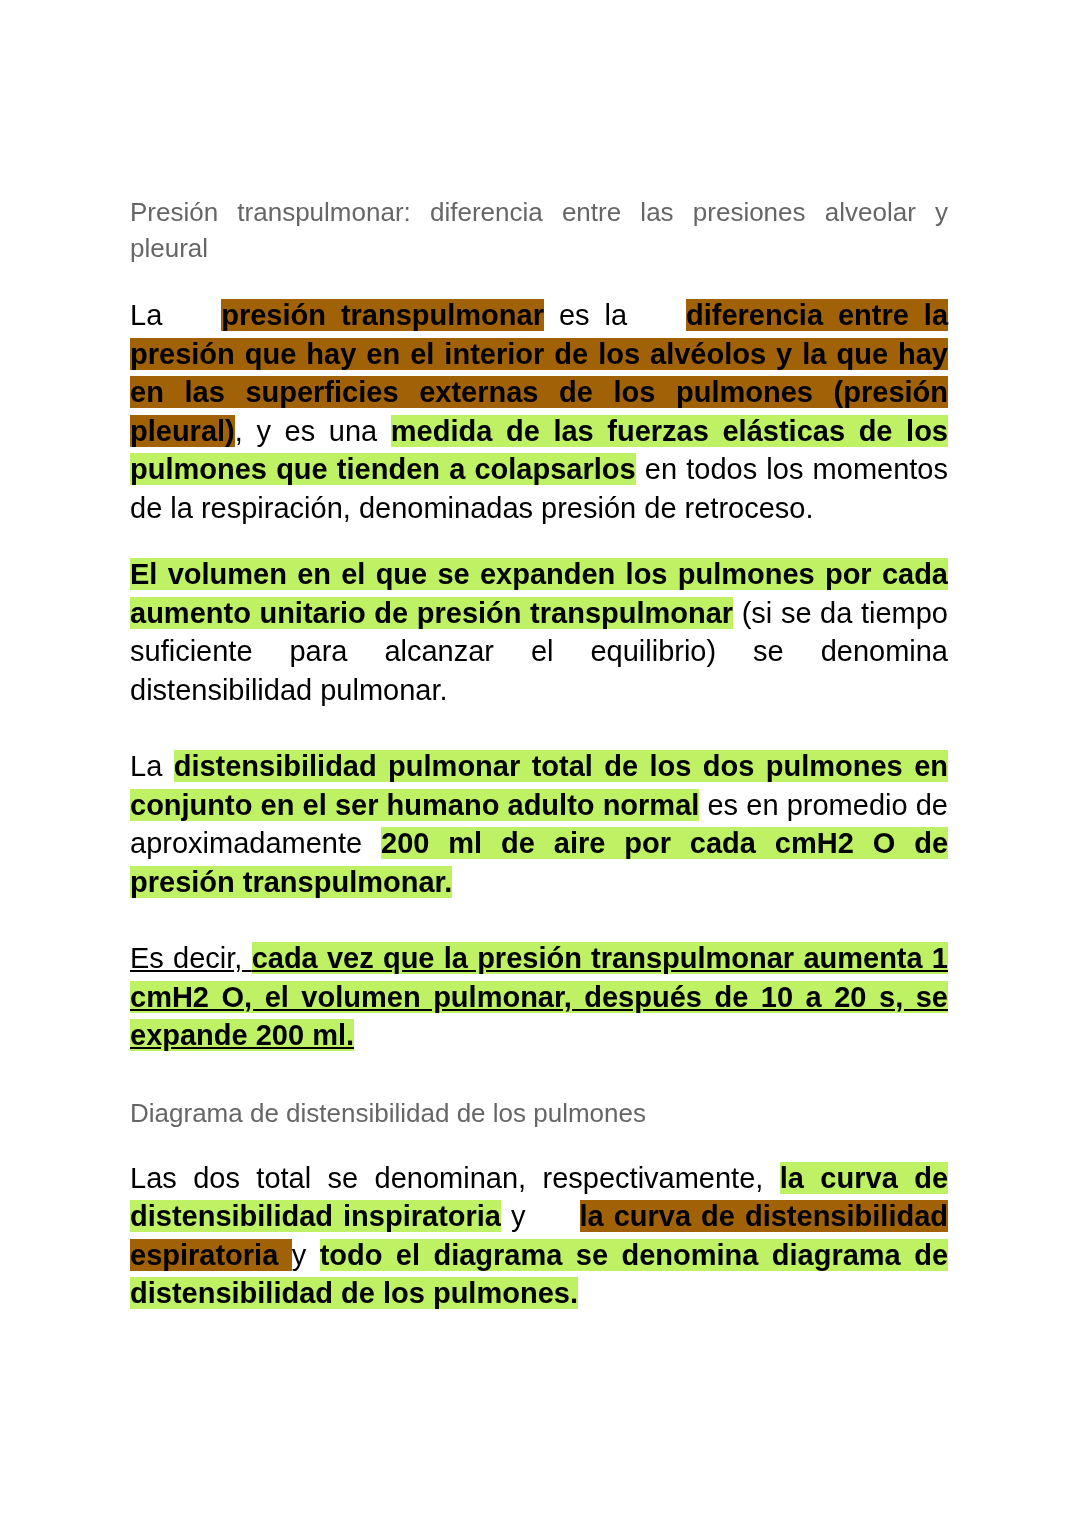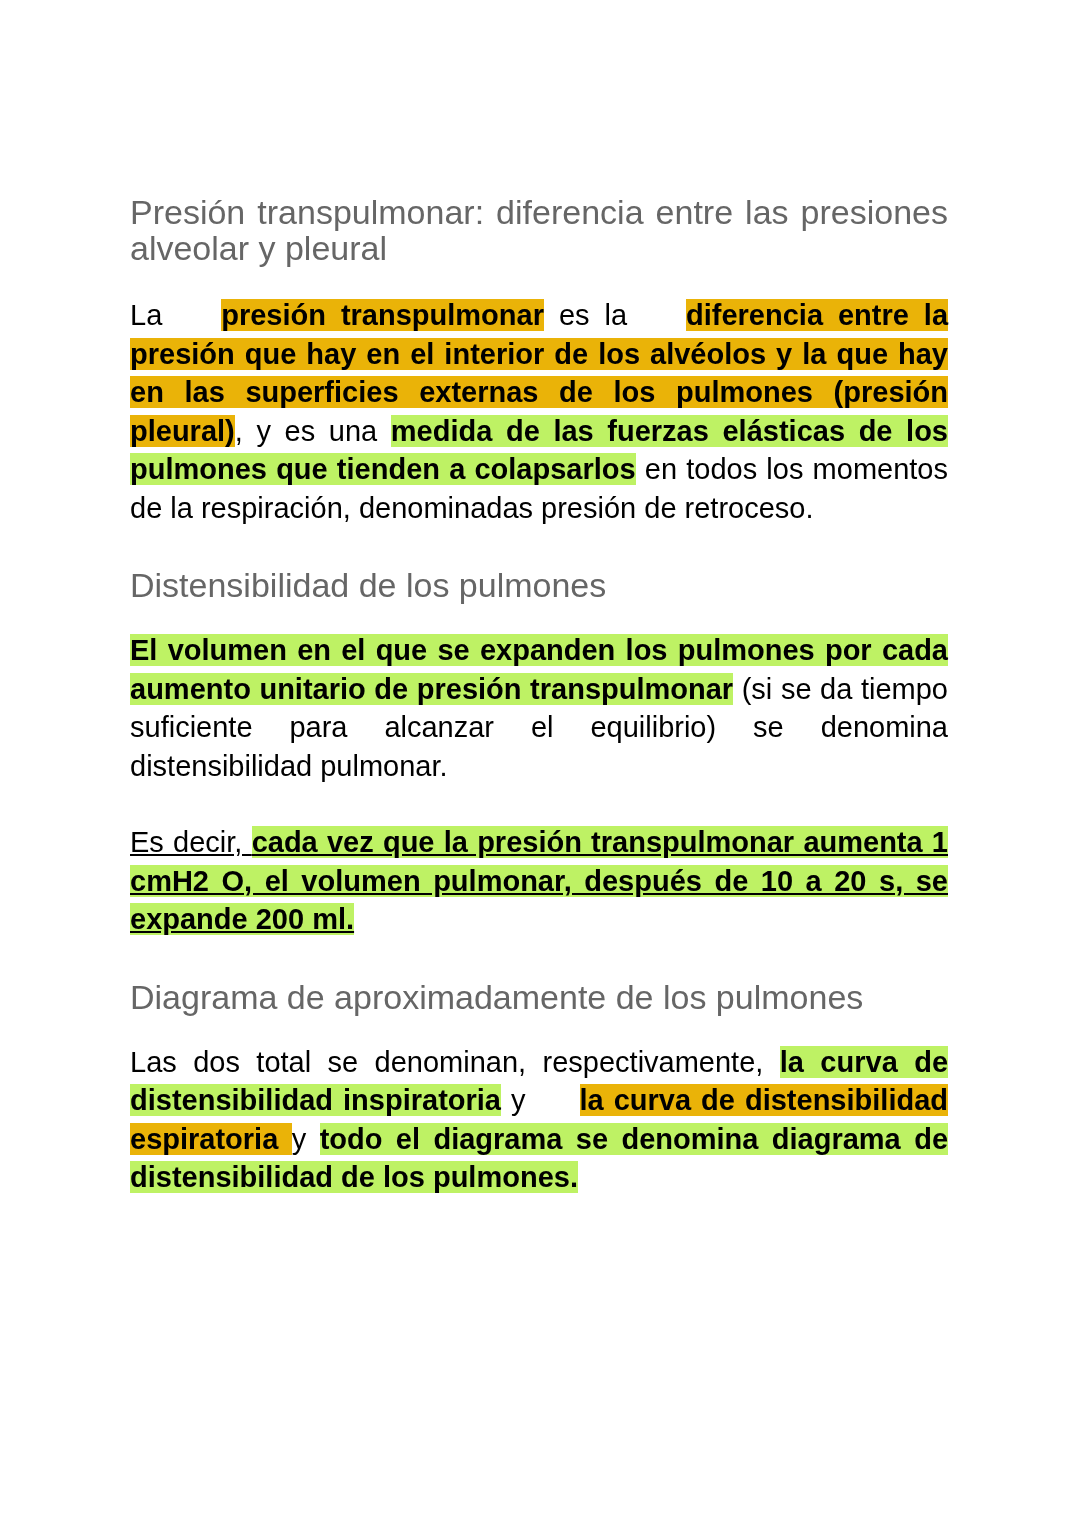--- a/index.html
+++ b/index.html
@@ -1,34 +1,34 @@
 <!DOCTYPE html>
 <html><head>
 <meta charset="utf-8">
 <style>
   html, body { margin: 0; padding: 0; background: #ffffff; }
   body { width: 1080px; height: 1525px; position: relative; overflow: hidden; }
   .page { position: absolute; left: 130px; top: 194px; width: 818px; font-family: "Liberation Sans", sans-serif; }
-  .h { color: #666666; font-size: 34px; line-height: 36px; text-align: justify; margin: 0; }
+  .h { color: #666666; font-size: 26px; line-height: 36px; text-align: justify; margin: 0; }
   .p { color: #000000; font-size: 29px; line-height: 38.5px; text-align: justify; margin: 0; }
   .p b { font-weight: bold; }
-  .g { background: #eab308; margin-left: 44px; }
+  .g { background: #a16207; margin-left: 44px; }
   .o { background: #bef264; }
   .y { background: #bef264; }
 </style>
 </head>
 <body>
 
 <div class="page">
 
   <p class="h">Presión transpulmonar: diferencia entre las presiones alveolar y pleural</p>
   <p class="p" style="margin-top:30px;"><span>La </span><b class="g">presión transpulmonar</b><span> es la </span><b class="g">diferencia entre la presión que hay en el interior de los alvéolos y la que hay en las superficies externas de los pulmones (presión pleural)</b><span>, y es una </span><b class="y">medida de las fuerzas elásticas de los pulmones que tienden a colapsarlos</b><span> en todos los momentos de la respiración, denominadas presión de retroceso.</span></p>
 
-  <p class="h" style="margin-top:40px;">Distensibilidad de los pulmones</p>
   <p class="p" style="margin-top:28px;"><b class="o">El volumen en el que se expanden los pulmones por cada aumento unitario de presión transpulmonar</b><span> (si se da tiempo suficiente para alcanzar el equilibrio) se denomina distensibilidad pulmonar.</span></p>
 
+  <p class="p" style="margin-top:38px;"><span>La </span><b class="o">distensibilidad pulmonar total de los dos pulmones en conjunto en el ser humano adulto normal</b><span> es en promedio de aproximadamente </span><b class="o">200 ml de aire por cada cmH2 O de presión transpulmonar.</b></p>
 
   <p class="p" style="margin-top:38px;text-decoration:underline;"><span>Es decir, </span><b class="y">cada vez que la presión transpulmonar aumenta 1 cmH2 O, el volumen pulmonar, después de 10 a 20 s, se expande 200 ml.</b></p>
 
-  <p class="h" style="margin-top:40px;">Diagrama de aproximadamente de los pulmones</p>
+  <p class="h" style="margin-top:40px;">Diagrama de distensibilidad de los pulmones</p>
   <p class="p" style="margin-top:28px;"><span>Las dos total se denominan, respectivamente, </span><b class="y">la curva de distensibilidad inspiratoria</b><span> y </span><b class="g">la curva de distensibilidad espiratoria </b><span>y </span><b class="o">todo el diagrama se denomina diagrama de distensibilidad de los pulmones.</b></p>
 
 </div>
 
 </body></html>

